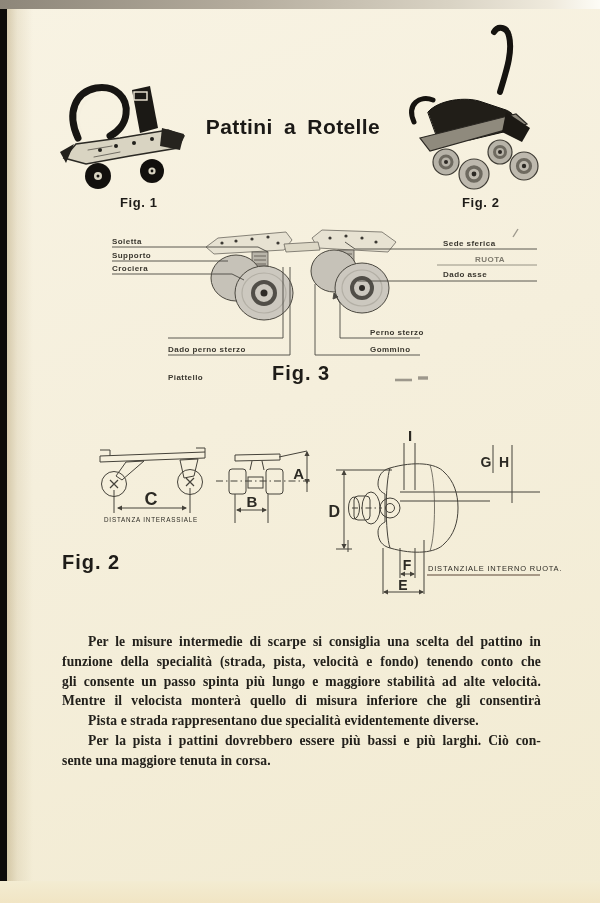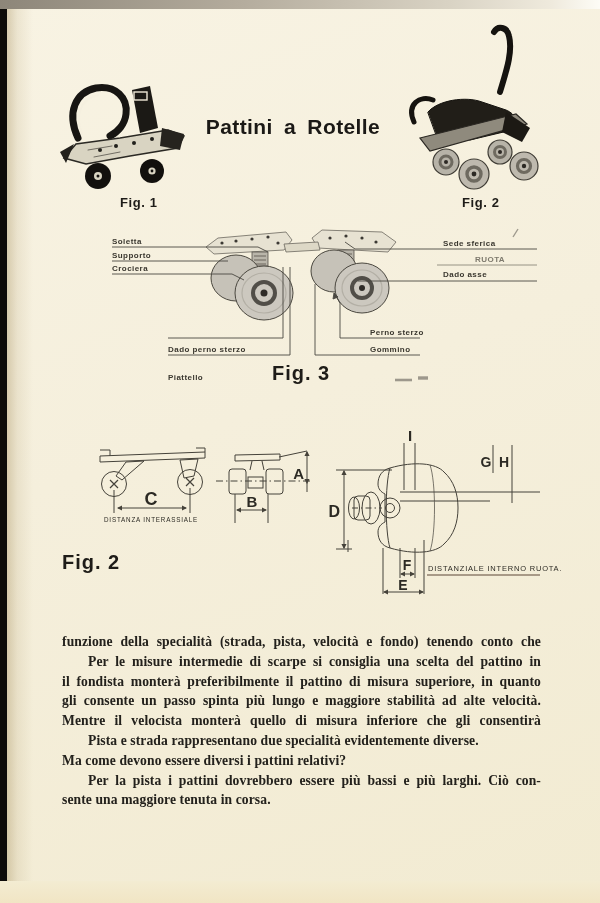--- a/index.html
+++ b/index.html
@@ -221,24 +221,22 @@
   <div class="plabel" style="left:112px;top:264px;">Crociera</div>
   <div class="plabel" style="left:168px;top:328px;margin-top:45px;">Piattello</div>
   <div class="plabel" style="left:168px;top:345px;">Dado perno sterzo</div>
   <div class="plabel" style="left:443px;top:239px;">Sede sferica</div>
   <div class="plabel faded" style="left:443px;top:255px;">RUOTA</div>
   <div class="plabel" style="left:443px;top:270px;">Dado asse</div>
   <div class="plabel" style="left:370px;top:328px;">Perno sterzo</div>
   <div class="plabel" style="left:370px;top:345px;">Gommino</div>
 
   <div class="bodywrap">
+    <div class="bl ind">Per le misure intermedie di scarpe si consiglia una scelta del pattino in</div>
     <div class="bl">funzione della specialità (strada, pista, velocità e fondo) tenendo conto che</div>
-    <div class="bl ind">Per le misure intermedie di scarpe si consiglia una scelta del pattino in</div>
-    <div class="bl">il fondista monterà preferibilmente il pattino di misura superiore, in quanto</div>
     <div class="bl">gli consente un passo spinta più lungo e maggiore stabilità ad alte velocità.</div>
     <div class="bl">Mentre il velocista monterà quello di misura inferiore che gli consentirà</div>
     <div class="bl end ind">Pista e strada rappresentano due specialità evidentemente diverse.</div>
-    <div class="bl end">Ma come devono essere diversi i pattini relativi?</div>
     <div class="bl ind">Per la pista i pattini dovrebbero essere più bassi e più larghi. Ciò con-</div>
     <div class="bl end">sente una maggiore tenuta in corsa.</div>
   </div>
 
 </div>
 
 </body></html>

